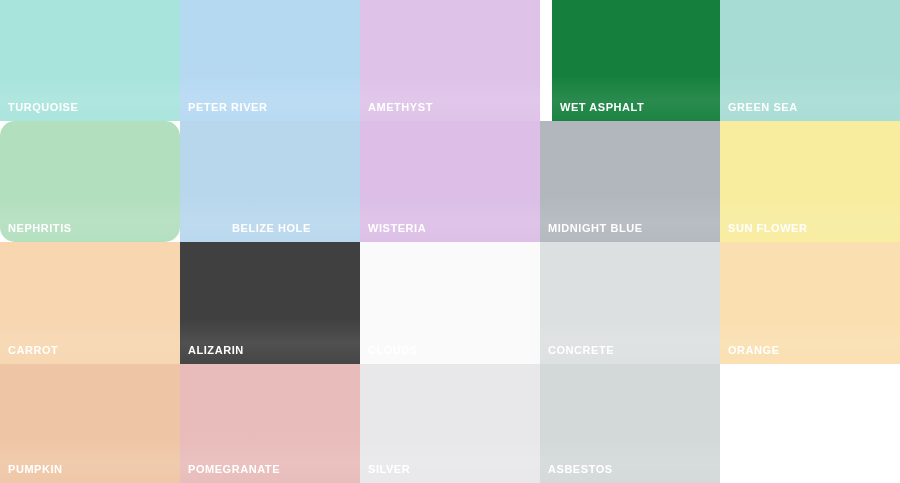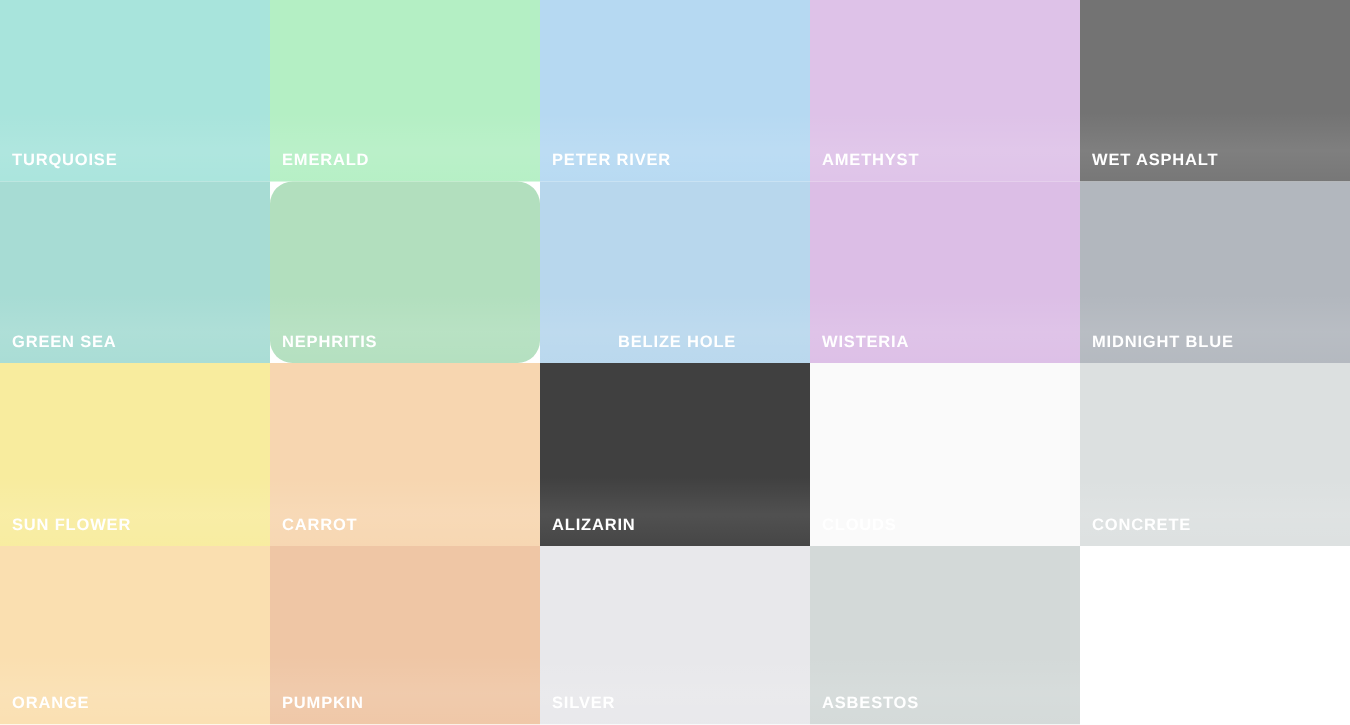--- a/index.html
+++ b/index.html
@@ -58,30 +58,27 @@
     user-select: none;
   }
 </style>
 </head>
 <body>
 
 <main id="palette-grid">
     <div class="swatch" style="background-color: rgb(168, 228, 220);">
       <span class="swatch-label" style="color: rgb(255, 255, 255);">TURQUOISE</span>
     </div>
-    <div class="swatch" style="background-color: rgb(180, 239, 196);">
-      <span class="swatch-label" style="color: rgb(255, 255, 255);">EMERALD</span>
-    </div>
     <div class="swatch" style="background-color: rgb(182, 217, 242);">
       <span class="swatch-label" style="color: rgb(255, 255, 255); text-align: center;">PETER RIVER</span>
     </div>
     <div class="swatch" style="background-color: rgb(222, 194, 232);">
       <span class="swatch-label" style="color: rgb(255, 255, 255); margin-top: 18px;">AMETHYST</span>
     </div>
-    <div class="swatch" style="background-color: #737373;">
+    <div class="swatch" style="background-color: #15803d; margin-left: 12px;">
       <span class="swatch-label" style="color: rgb(255, 255, 255);">WET ASPHALT</span>
     </div>
     <div class="swatch" style="background-color: rgb(167, 220, 212);">
       <span class="swatch-label" style="color: rgb(255, 255, 255);">GREEN SEA</span>
     </div>
     <div class="swatch" style="background-color: rgb(178, 223, 190); border-radius: 15px;">
       <span class="swatch-label" style="color: rgb(255, 255, 255);">NEPHRITIS</span>
     </div>
     <div class="swatch" style="background-color: rgb(184, 215, 237);">
       <span class="swatch-label" style="color: rgb(255, 255, 255); padding-left: 44px;">BELIZE HOLE</span>
@@ -106,19 +103,22 @@
     </div>
     <div class="swatch" style="background-color: rgb(220, 224, 224);">
       <span class="swatch-label" style="color: rgb(255, 255, 255);">CONCRETE</span>
     </div>
     <div class="swatch" style="background-color: rgb(250, 223, 176);">
       <span class="swatch-label" style="color: rgb(255, 255, 255);">ORANGE</span>
     </div>
     <div class="swatch" style="background-color: rgb(239, 198, 165);">
       <span class="swatch-label" style="color: rgb(255, 255, 255);">PUMPKIN</span>
     </div>
+    <div class="swatch" style="background-color: rgb(232, 188, 186);">
+      <span class="swatch-label" style="color: rgb(255, 255, 255);">POMEGRANATE</span>
+    </div>
     <div class="swatch" style="background-color: rgb(232, 232, 235);">
       <span class="swatch-label" style="color: rgb(255, 255, 255);">SILVER</span>
     </div>
     <div class="swatch" style="background-color: rgb(211, 217, 216);">
       <span class="swatch-label" style="color: rgb(255, 255, 255);">ASBESTOS</span>
     </div>
   </main>
 
 </body></html>

